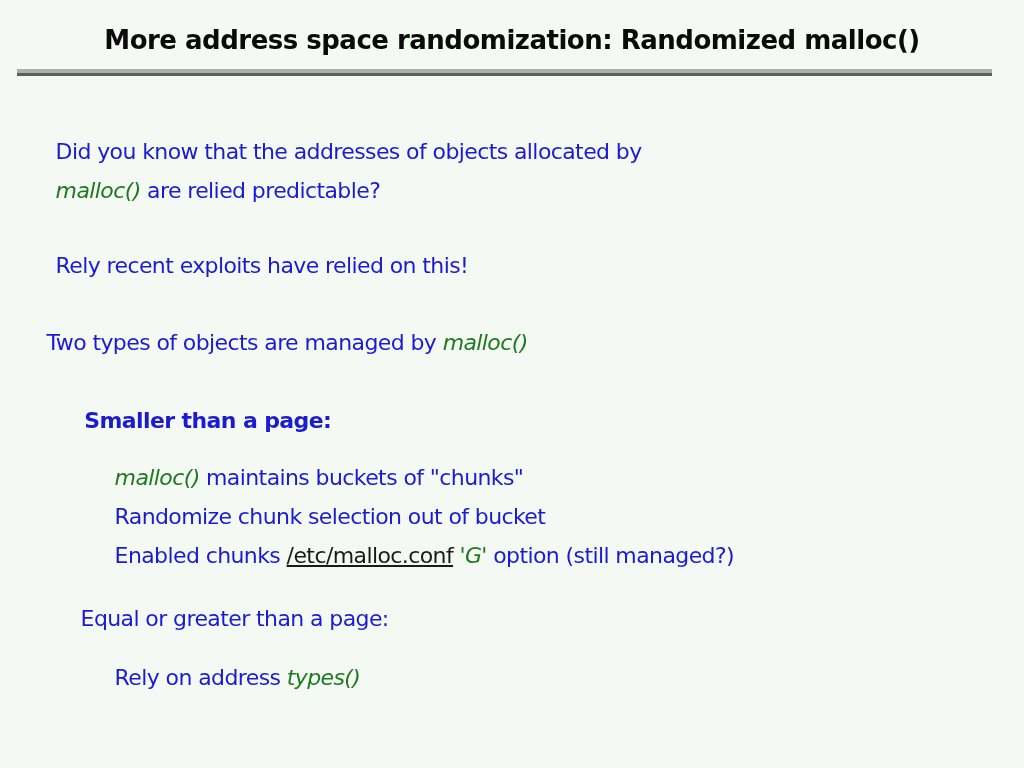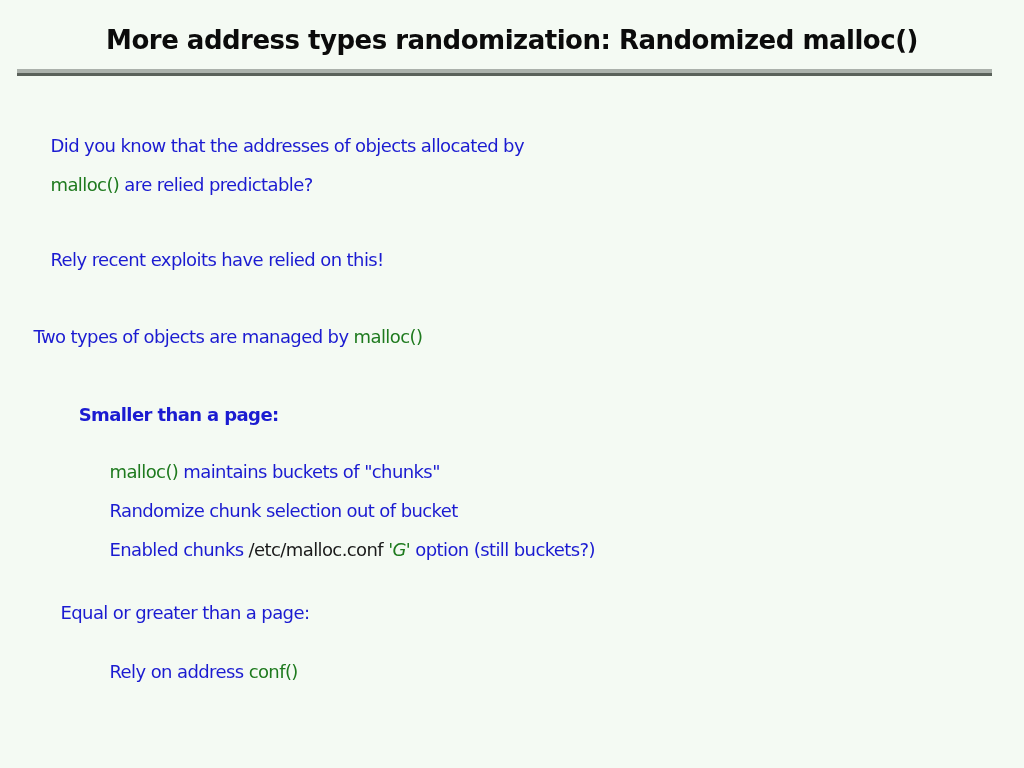--- a/index.html
+++ b/index.html
@@ -22,48 +22,48 @@
     color: var(--title, #0b0b0b);
     white-space: pre;
   }
 
   .rule { position: absolute; left: 17px; top: 69px; width: 975px; height: 7px; }
   .rule-light { height: 4px; background: var(--rule_light, #abb1ab); }
   .rule-dark  { height: 3px; background: var(--rule_dark, #5a615a); }
 
   .line {
     position: absolute;
-    font-size: 18px;
+    font-size: 22px;
     letter-spacing: -0.6px;
     line-height: 1;
     white-space: pre;
     color: var(--body, #1b1bd1);
   }
   .seg-body      { color: var(--body, #1b1bd1); }
-  .seg-highlight { color: var(--highlight, #1e7a1e); }
+  .seg-highlight { color: var(--highlight, #1e7a1e); font-style: italic; }
   .seg-hl-italic { color: var(--highlight, #1e7a1e); font-style: italic; }
-  .seg-code      { color: var(--code, #1a1a1a); }
+  .seg-code      { color: var(--code, #1a1a1a); text-decoration: underline; }
 
   .l1  { top: 119px; left: 30px; }
   .l2  { top: 158px; left: 30px; }
   .l3  { top: 233px; left: 30px; }
-  .l4  { top: 310px; left: 13px; }
+  .l4  { top: 310px; left: 21px; }
   .l5  { top: 388px; left: 56px; font-weight: bold; }
   .l6  { top: 445px; left: 89px; }
   .l7  { top: 484px; left: 89px; }
   .l8  { top: 523px; left: 89px; }
-  .l9  { top: 586px; left: 40px; }
+  .l9  { top: 586px; left: 55px; }
   .l10 { top: 645px; left: 89px; }
 </style>
 </head>
 <body style="background: rgb(244, 250, 243);">
 
 <div class="slide">
 
-  <div class="slide-title">More address types randomization: Randomized malloc()</div>
+  <div class="slide-title">More address space randomization: Randomized malloc()</div>
 
   <div class="rule">
     <div class="rule-light"></div>
     <div class="rule-dark"></div>
   </div>
 
   <div class="line l1">
     <span class="seg-body">Did you know that the addresses of objects allocated by</span>
   </div>
 
@@ -85,24 +85,24 @@
 
   <div class="line l6">
     <span class="seg-highlight">malloc()</span><span class="seg-body"> maintains buckets of "chunks"</span>
   </div>
 
   <div class="line l7">
     <span class="seg-body">Randomize chunk selection out of bucket</span>
   </div>
 
   <div class="line l8">
-    <span class="seg-body">Enabled chunks </span><span class="seg-code">/etc/malloc.conf</span><span class="seg-body"> </span><span class="seg-hl-italic">'G'</span><span class="seg-body"> option (still buckets?)</span>
+    <span class="seg-body">Enabled chunks </span><span class="seg-code">/etc/malloc.conf</span><span class="seg-body"> </span><span class="seg-hl-italic">'G'</span><span class="seg-body"> option (still managed?)</span>
   </div>
 
   <div class="line l9">
     <span class="seg-body">Equal or greater than a page:</span>
   </div>
 
   <div class="line l10">
-    <span class="seg-body">Rely on address </span><span class="seg-highlight">conf()</span>
+    <span class="seg-body">Rely on address </span><span class="seg-highlight">types()</span>
   </div>
 
 </div>
 
 </body></html>

